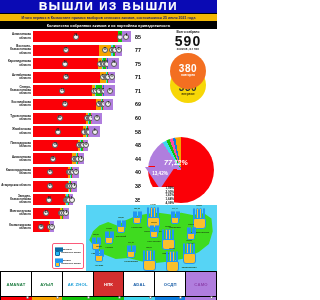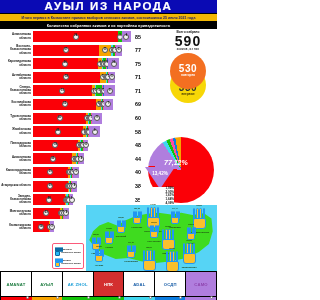--- a/index.html
+++ b/index.html
@@ -204,21 +204,21 @@
     position:absolute; right:3px; top:-1px; width:3px; height:3px;
     border-radius:50%; background:#fff; border:.4px solid #888;
   }
 </style>
 </head>
 <body>
 
 <div class="page">
 
   <div class="masthead">
-    <div class="masthead-title">АУЫЛ ИЗ НАРОДА</div>
+    <div class="masthead-title">ВЫШЛИ ИЗ ВЫШЛИ</div>
   </div>
   <div class="subbar">
     <div class="subbar-text">Итоги первых в Казахстане прямых выборов сельских акимов, состоявшихся 25 июля 2021 года</div>
   </div>
   <div class="blackbar">
     <div class="blackbar-text">Количество избранных акимов и их партийная принадлежность</div>
   </div>
 
   <div class="body-wrap">
 
@@ -569,21 +569,21 @@
           <div class="row-total">18</div>
         </div>
       </div>
 
     <div class="stats">
       <div class="stats-cap">Всего избрано</div>
       <div class="stats-big">590</div>
       <div class="stats-sub">акимов, из них</div>
       <div class="circles">
         <div class="circ orange">
-          <div class="circ-num">530</div>
+          <div class="circ-num">380</div>
           <div class="circ-lbl">повторно</div>
         </div>
         <div class="circ yellow">
           <div class="circ-num">350</div>
           <div class="circ-lbl">впервые</div>
         </div>
       </div>
     </div>
 
     <div class="pie-wrap">

